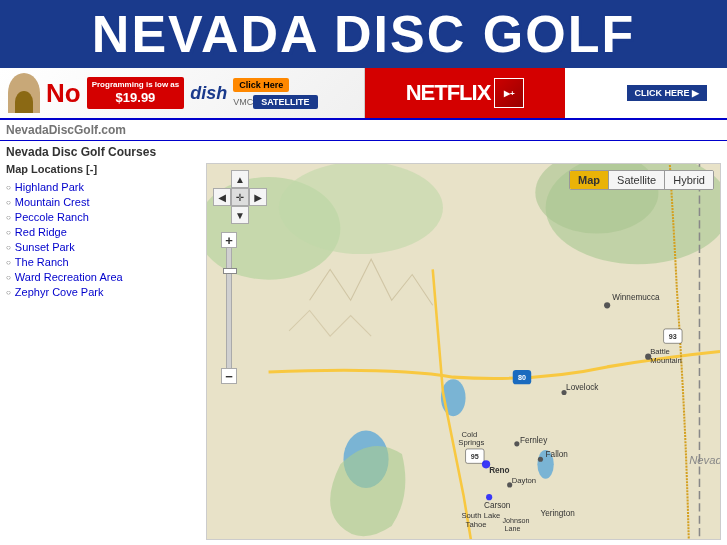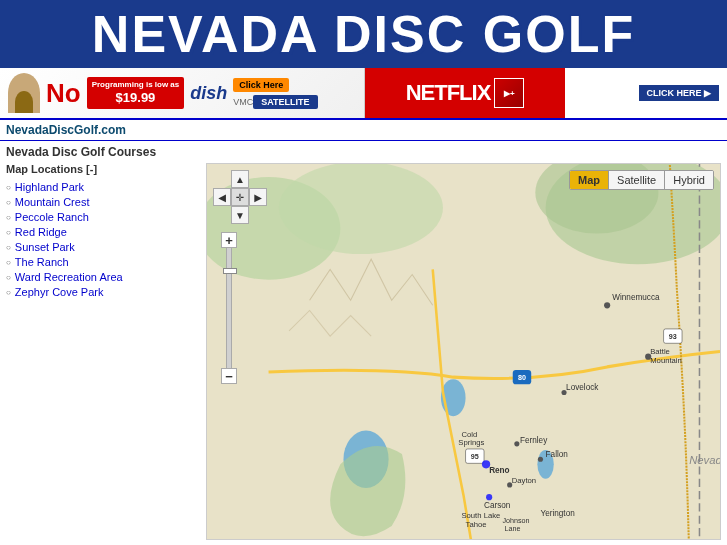--- a/index.html
+++ b/index.html
@@ -136,21 +136,21 @@
       white-space: nowrap;
     }
 
     
     #site-link-bar {
       border-bottom: 1px solid #00c;
       padding: 3px 6px;
       background: #fff;
     }
     #site-link-bar a {
-      color: #0c4a6e;
+      color: #737373;
       font-size: 12px;
       font-weight: bold;
       text-decoration: none;
     }
 
     
     #main-content {
       display: flex;
       flex-direction: column;
       height: calc(545px - 68px - 52px - 22px);
@@ -354,21 +354,21 @@
     </div>
   </div>
   <div class="ad-right">
     <span class="netflix-logo">NETFLIX</span>
     <div style="width:30px;height:30px;background:#fff;margin-left:4px;display:flex;align-items:center;justify-content:center;overflow:hidden;flex-shrink:0;">
       <div style="width:28px;height:28px;background:linear-gradient(135deg,#c00,#900);display:flex;align-items:center;justify-content:center;">
         <span style="color:#fff;font-size:8px;font-weight:bold;">▶+</span>
       </div>
     </div>
   </div>
-  <div style="flex:1;display:flex;align-items:center;justify-content:flex-end;padding-right:4px;">
+  <div style="flex:1;display:flex;align-items:center;justify-content:flex-end;padding-right:16px;">
     <div class="ad-click-here">CLICK HERE ▶</div>
   </div>
 </div>
 
 <div id="site-link-bar">
   <a href="#">NevadaDiscGolf.com</a>
 </div>
 
 <div id="main-content">
   <div id="section-title">Nevada Disc Golf Courses</div>

